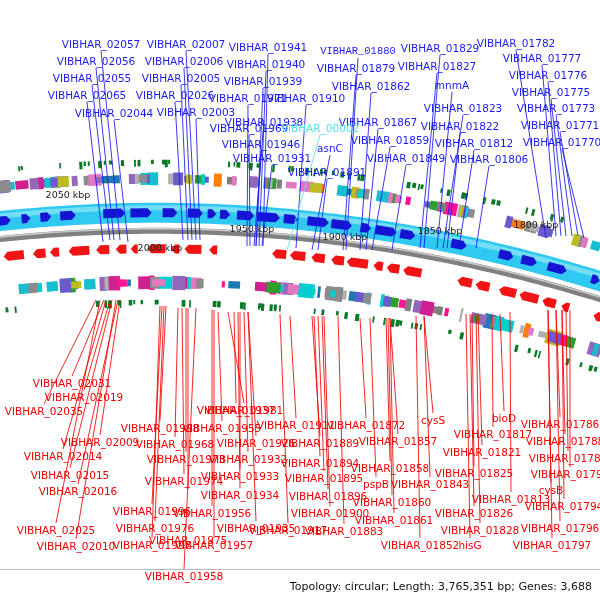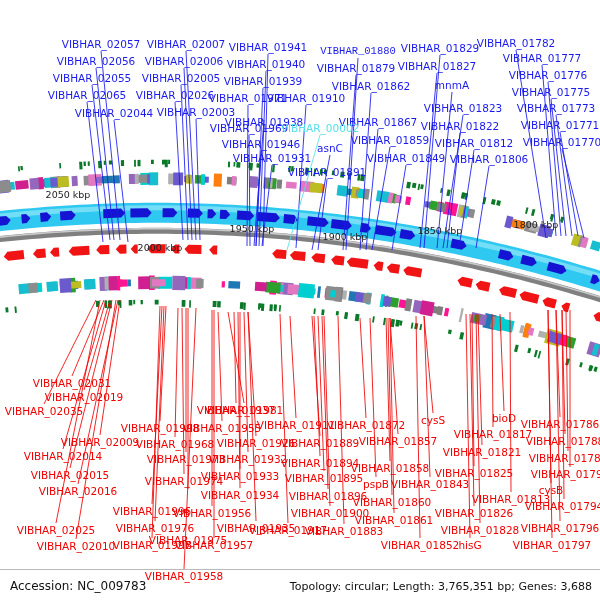--- a/index.html
+++ b/index.html
@@ -1400,15 +1400,14 @@
   <div id="rulers">
       <div class="ruler" style="left: 68px; top: 194px;">2050 kbp</div>
       <div class="ruler" style="left: 160px; top: 212px; margin-top: 35px;">2000 kbp</div>
       <div class="ruler" style="left: 252px; top: 228px;">1950 kbp</div>
       <div class="ruler" style="left: 345px; top: 236px;">1900 kbp</div>
       <div class="ruler" style="left: 440px; top: 230px;">1850 kbp</div>
       <div class="ruler" style="left: 536px; top: 224px;">1800 kbp</div>
     </div>
 
   <div class="hr"></div>
-  <div class="footer-left">Accession: NC_009783</div>
   <div class="footer-right">Topology: circular; Length: 3,765,351 bp; Genes: 3,688</div>
 </div>
 
 </body></html>

